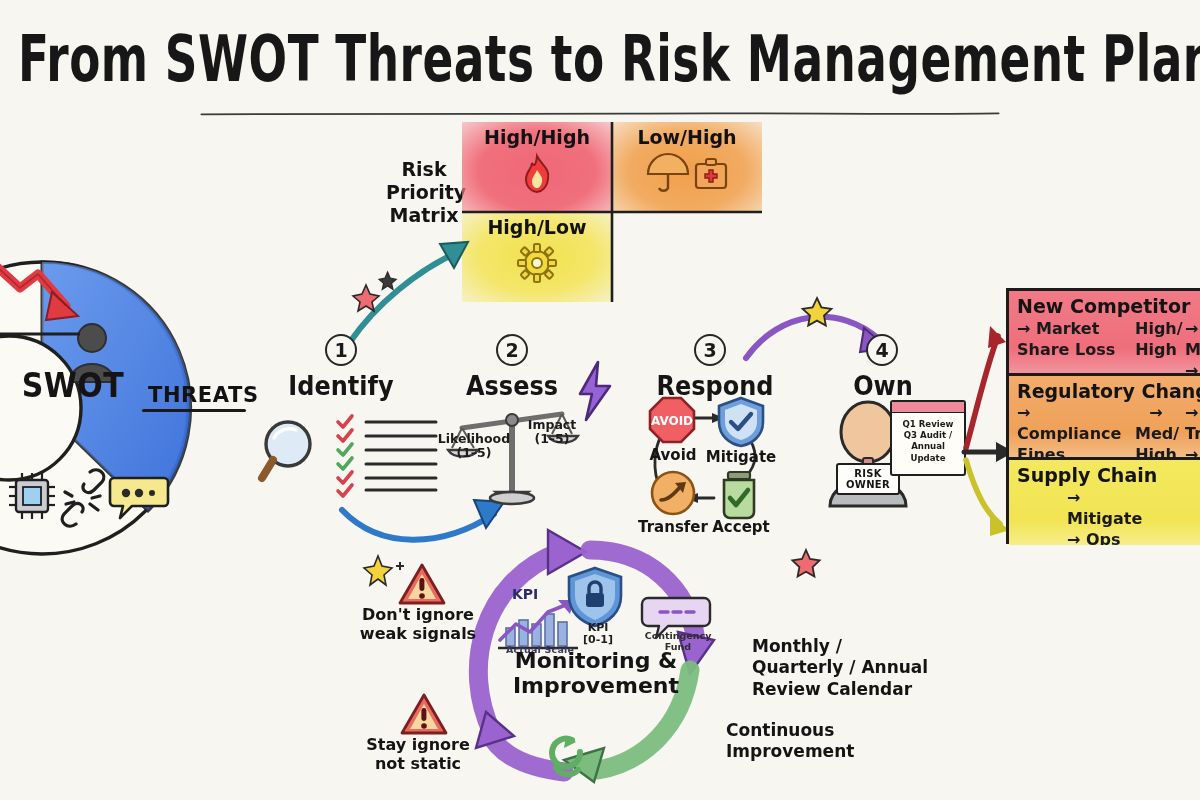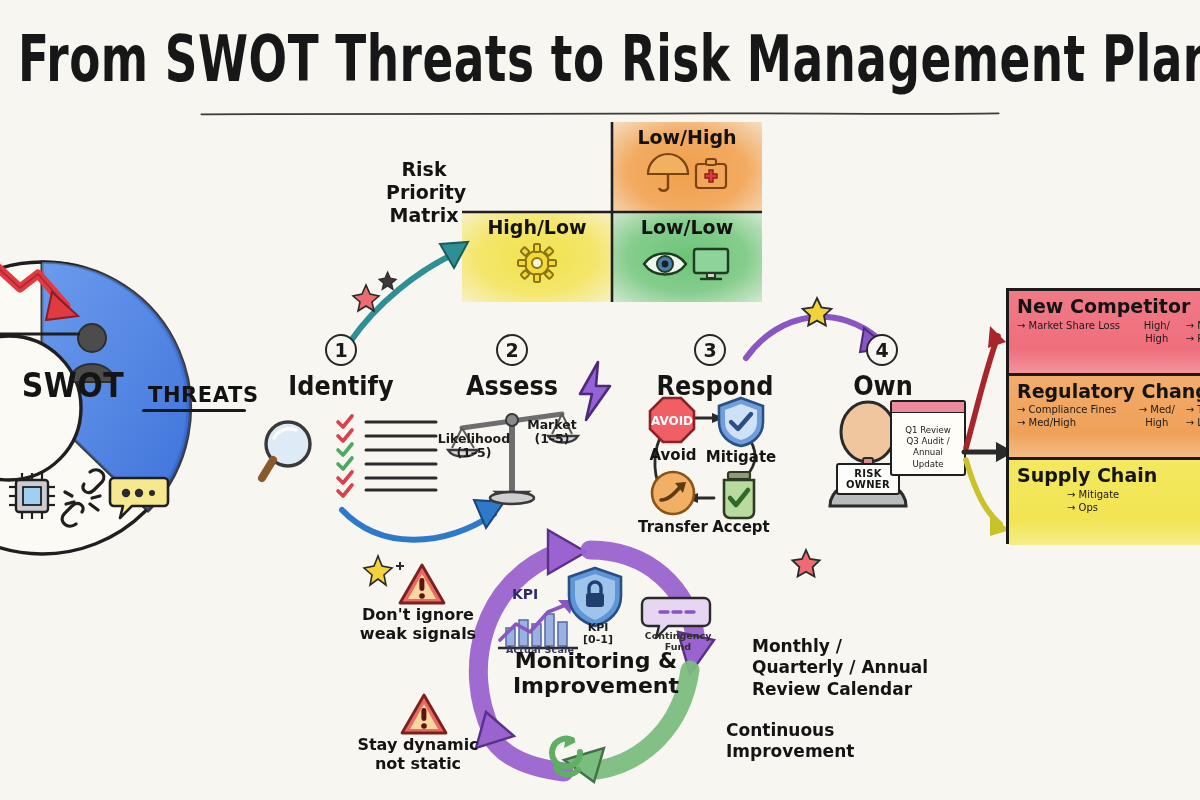--- a/index.html
+++ b/index.html
@@ -67,31 +67,31 @@
     position: absolute; left: 836px; top: 463px; width: 64px; height: 32px;
     background: #fdfdfb; border: 2px solid #1e1e1e; border-radius: 3px;
     display:flex; flex-direction:column; align-items:center; justify-content:center;
     font-size: 10px; font-weight: 700; color: #151515; line-height: 1.12; letter-spacing: .3px;
   }
   #own-calendar {
     position: absolute; left: 890px; top: 400px; width: 76px; height: 76px;
     background: #fffdf8; border: 2px solid #1f1f1f; border-radius: 3px; overflow: hidden;
   }
   #own-calendar .cal-top { height: 11px; background: #ef8a9a; border-bottom: 1.6px solid #1f1f1f; }
-  #own-calendar .cal-body { padding: 12px 3px 0; font-size: 8.6px; font-weight: 400;
+  #own-calendar .cal-body { padding: 6px 3px 0; font-size: 8.6px; font-weight: 700;
      color: #1a1a1a; line-height: 1.3; text-align: center; white-space: pre-line; }
 
   
   #register { position: absolute; left: 1006px; top: 288px; width: 260px; height: 256px;
      border: 3px solid #1b1b1b; background: #fdfcf7; }
   .rcard { position: relative; height: 84.5px; border-bottom: 3px solid #1b1b1b; overflow: hidden; padding: 6px 8px 0; }
   .rcard:last-child { border-bottom: none; }
   .rtitle { font-size: 19px; font-weight: 700; color: #141414; line-height: 1.05; white-space: nowrap; }
   .rrows { display: flex; gap: 8px; margin-top: 2px; }
-  .rcol { font-size: 10px; font-weight: 400; color: #1a1a1a; line-height: 1.3; white-space: pre-line; }
+  .rcol { font-size: 16px; font-weight: 700; color: #1a1a1a; line-height: 1.3; white-space: pre-line; }
 
   
   #cycle { position: absolute; left: 452px; top: 520px; width: 290px; height: 280px; }
   #cycle-title { position: absolute; left: 490px; top: 648px; width: 212px; text-align: center;
      font-size: 22px; font-weight: 700; color: #141414; line-height: 1.14; }
   #kpi-label { position: absolute; left: 512px; top: 586px; font-size: 14px; font-weight: 700; color: #2e2a6e; }
   #kpi-sub { position: absolute; left: 492px; top: 644px; width: 96px; text-align:center;
      font-size: 9.5px; font-weight: 700; color: #3a3a5a; letter-spacing:.2px; }
   #fund-label { position: absolute; left: 642px; top: 630px; width: 72px; text-align: center;
      font-size: 9.5px; font-weight: 700; color: #2d2d2d; line-height: 1.2; }
@@ -184,20 +184,29 @@
       </g>
   </svg>
 
   <div id="matrix-title" class="hand">
     <div>Risk</div>
     <div>Priority</div>
     <div>Matrix</div>
   </div>
 
   <div id="matrix">
+    <div class="quad" style="left:0;top:0;background:radial-gradient(ellipse at 50% 55%, #f06878 0%, #f0707d 55%, rgba(240,120,130,.35) 100%)">
+      <div class="qlabel hand">High/High</div>
+      <div class="qicons">
+        <svg width="34" height="40" viewBox="0 0 34 40" style="vertical-align:middle">
+          <path d="M17,2 C22,12 30,14 28,25 C27,34 21,38 17,38 C13,38 6,34 6,25 C6,17 12,15 12,9 C14,13 16,11 17,2 Z" fill="#ef3d3d" stroke="#8f1c1c" stroke-width="2"></path>
+          <path d="M17,16 C20,21 23,23 22,28 C21,32 19,34 17,34 C15,34 12,32 12,28 C12,23 15,21 17,16 Z" fill="#fbe6a0"></path>
+        </svg>
+      </div>
+    </div>
     <div class="quad" style="left:0;top:90px;background:radial-gradient(ellipse at 50% 50%, #f2e14e 0%, #f4e66a 55%, rgba(244,232,120,.35) 100%)">
       <div class="qlabel hand">High/Low</div>
       <div class="qicons">
         <svg width="38" height="38" viewBox="0 0 38 38" style="vertical-align:middle">
           <g fill="#f4d93c" stroke="#8a7412" stroke-width="2">
             <circle cx="19" cy="19" r="12"></circle>
             <g>
               <rect x="16" y="0" width="6" height="8" rx="1.5"></rect>
                 <rect x="16" y="30" width="6" height="8" rx="1.5"></rect>
               <rect x="0" y="16" width="8" height="6" rx="1.5"></rect>
@@ -221,37 +230,20 @@
             <path d="M24,20 V34 a5,5 0 0 1 -9,0" stroke="#7a4410" stroke-width="2.4" fill="none"></path>
           </g>
           <g>
             <rect x="52" y="10" width="30" height="24" rx="3" fill="#f2a65a" stroke="#7a4410" stroke-width="2.2"></rect>
             <rect x="62" y="5" width="10" height="6" rx="2" fill="#f2a65a" stroke="#7a4410" stroke-width="2"></rect>
             <path d="M65,16 h4 v4 h4 v4 h-4 v4 h-4 v-4 h-4 v-4 h4 Z" fill="#e03a3a" stroke="#8c1c1c" stroke-width="1.4"></path>
           </g>
         </svg>
       </div>
     </div>
-    <div class="quad" style="left:150px;top:90px;background:radial-gradient(ellipse at 50% 50%, #6cc477 0%, #85cd8c 55%, rgba(140,205,150,.35) 100%)">
-      <div class="qlabel hand">Low/Low</div>
-      <div class="qicons">
-        <svg width="90" height="40" viewBox="0 0 90 40" style="vertical-align:middle">
-          <g>
-            <path d="M2,20 C12,6 34,6 44,20 C34,34 12,34 2,20 Z" fill="#eef7ef" stroke="#1f3b22" stroke-width="2.4"></path>
-            <circle cx="23" cy="20" r="8" fill="#4b7fa8" stroke="#1f3b22" stroke-width="2"></circle>
-            <circle cx="23" cy="20" r="3.4" fill="#15202a"></circle>
-          </g>
-          <g>
-            <rect x="52" y="5" width="34" height="24" rx="2.5" fill="#8ed39a" stroke="#1f3b22" stroke-width="2.4"></rect>
-            <path d="M65,29 h8 v5 h-8 Z" fill="#cfd6cf" stroke="#1f3b22" stroke-width="2"></path>
-            <line x1="58" y1="35" x2="80" y2="35" stroke="#1f3b22" stroke-width="2.4"></line>
-          </g>
-        </svg>
-      </div>
-    </div>
     <line-sep></line-sep>
     <svg style="position:absolute;left:0;top:0;width:300px;height:180px;pointer-events:none" viewBox="0 0 300 180">
       <line x1="150" y1="0" x2="150" y2="180" stroke="#1f1f1f" stroke-width="2.6"></line>
       <line x1="0" y1="90" x2="300" y2="90" stroke="#1f1f1f" stroke-width="2.6"></line>
     </svg>
   </div>
 
   <svg class="abs" style="left:336px;top:230px;width:150px;height:120px" viewBox="0 0 150 120">
     <path d="M14,112 C40,74 82,40 122,22" stroke="#2f8f94" stroke-width="6" fill="none" stroke-linecap="round"></path>
     <path d="M104,14 L132,12 L118,38 Z" fill="#2f8f94" stroke="#1a5b5e" stroke-width="2"></path>
@@ -312,21 +304,21 @@
     <path d="M4,50 a16,10 0 0 0 30,0 Z" fill="#d8d8d8" stroke="#3a3a3a" stroke-width="2.4"></path>
     <path d="M104,36 a16,10 0 0 0 30,0 Z" fill="#d8d8d8" stroke="#3a3a3a" stroke-width="2.4"></path>
     <path d="M52,92 a18,7 0 0 0 32,0 Z" fill="#bdbdbd" stroke="#3a3a3a" stroke-width="2.6"></path>
     <ellipse cx="68" cy="98" rx="22" ry="6" fill="#cfcfcf" stroke="#3a3a3a" stroke-width="2.6"></ellipse>
   </svg>
   <div class="microlabel hand" style="left:436px;top:432px;width:76px">
     <div>Likelihood</div>
     <div>(1–5)</div>
   </div>
   <div class="microlabel hand" style="left:518px;top:418px;width:68px">
-    <div>Market</div>
+    <div>Impact</div>
     <div>(1–5)</div>
   </div>
   <svg class="abs" style="left:572px;top:360px;width:46px;height:62px" viewBox="0 0 46 62">
     <path d="M26,2 L8,34 L20,34 L14,60 L38,26 L24,26 Z" fill="#9663d6" stroke="#4e2a7a" stroke-width="2.6" stroke-linejoin="round"></path>
   </svg>
 
   <div class="stepnum hand" style="left:694px;top:334px">3</div>
   <div class="steplabel hand" style="left:650px;top:372px;width:130px">Respond</div>
 
   <svg class="abs" style="left:642px;top:404px;width:142px;height:122px" viewBox="0 0 142 122">
@@ -511,21 +503,21 @@
     <div>weak signals</div>
   </div>
 
   <svg class="abs" style="left:400px;top:692px;width:48px;height:44px" viewBox="0 0 48 44">
     <path d="M24,3 L46,41 H2 Z" fill="#ea6a62" stroke="#7c1f1f" stroke-width="2.8" stroke-linejoin="round"></path>
     <path d="M24,12 L38,37 H10 Z" fill="#f7e3a8" opacity=".9"></path>
     <rect x="21.4" y="16" width="5" height="13" rx="2.4" fill="#5e1212"></rect>
     <circle cx="24" cy="34" r="2.8" fill="#5e1212"></circle>
   </svg>
   <div class="warn-text hand" style="left:348px;top:736px">
-    <div>Stay dynamic</div>
+    <div>Stay ignore</div>
     <div>not static</div>
   </div>
 
   <div class="note hand" style="left:752px;top:636px;width:200px">Monthly /
 Quarterly / Annual
 Review Calendar</div>
   <div class="note hand" style="left:726px;top:720px;width:190px">Continuous
 Improvement</div>
 
   <svg class="abs" style="left:790px;top:548px;width:32px;height:30px" viewBox="0 0 32 30">

